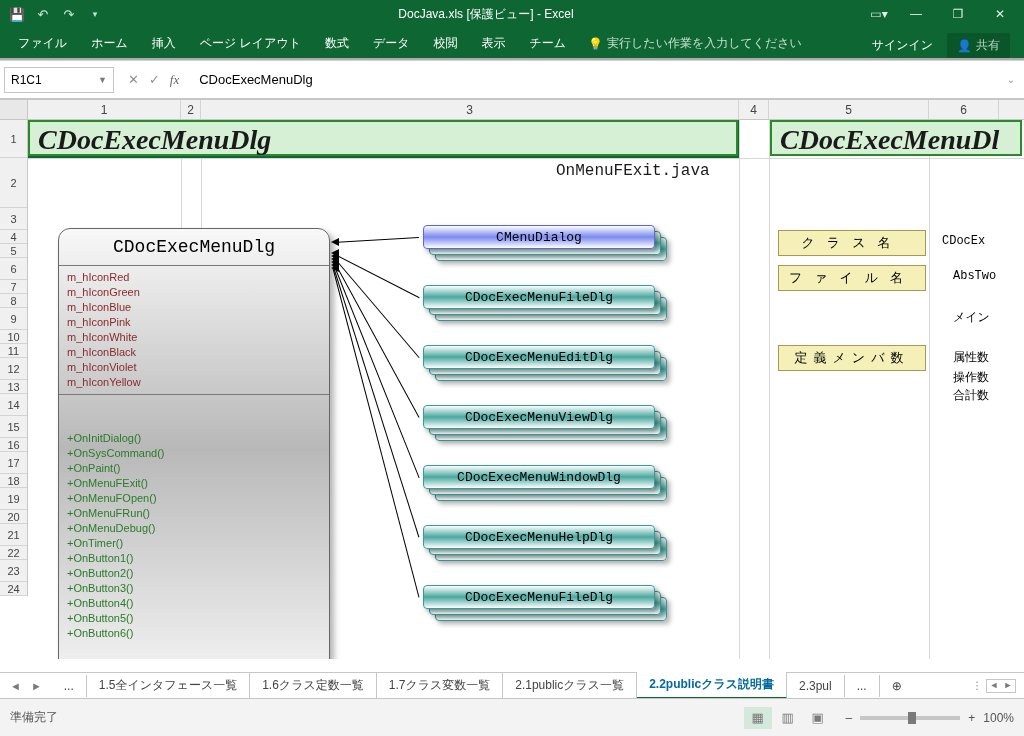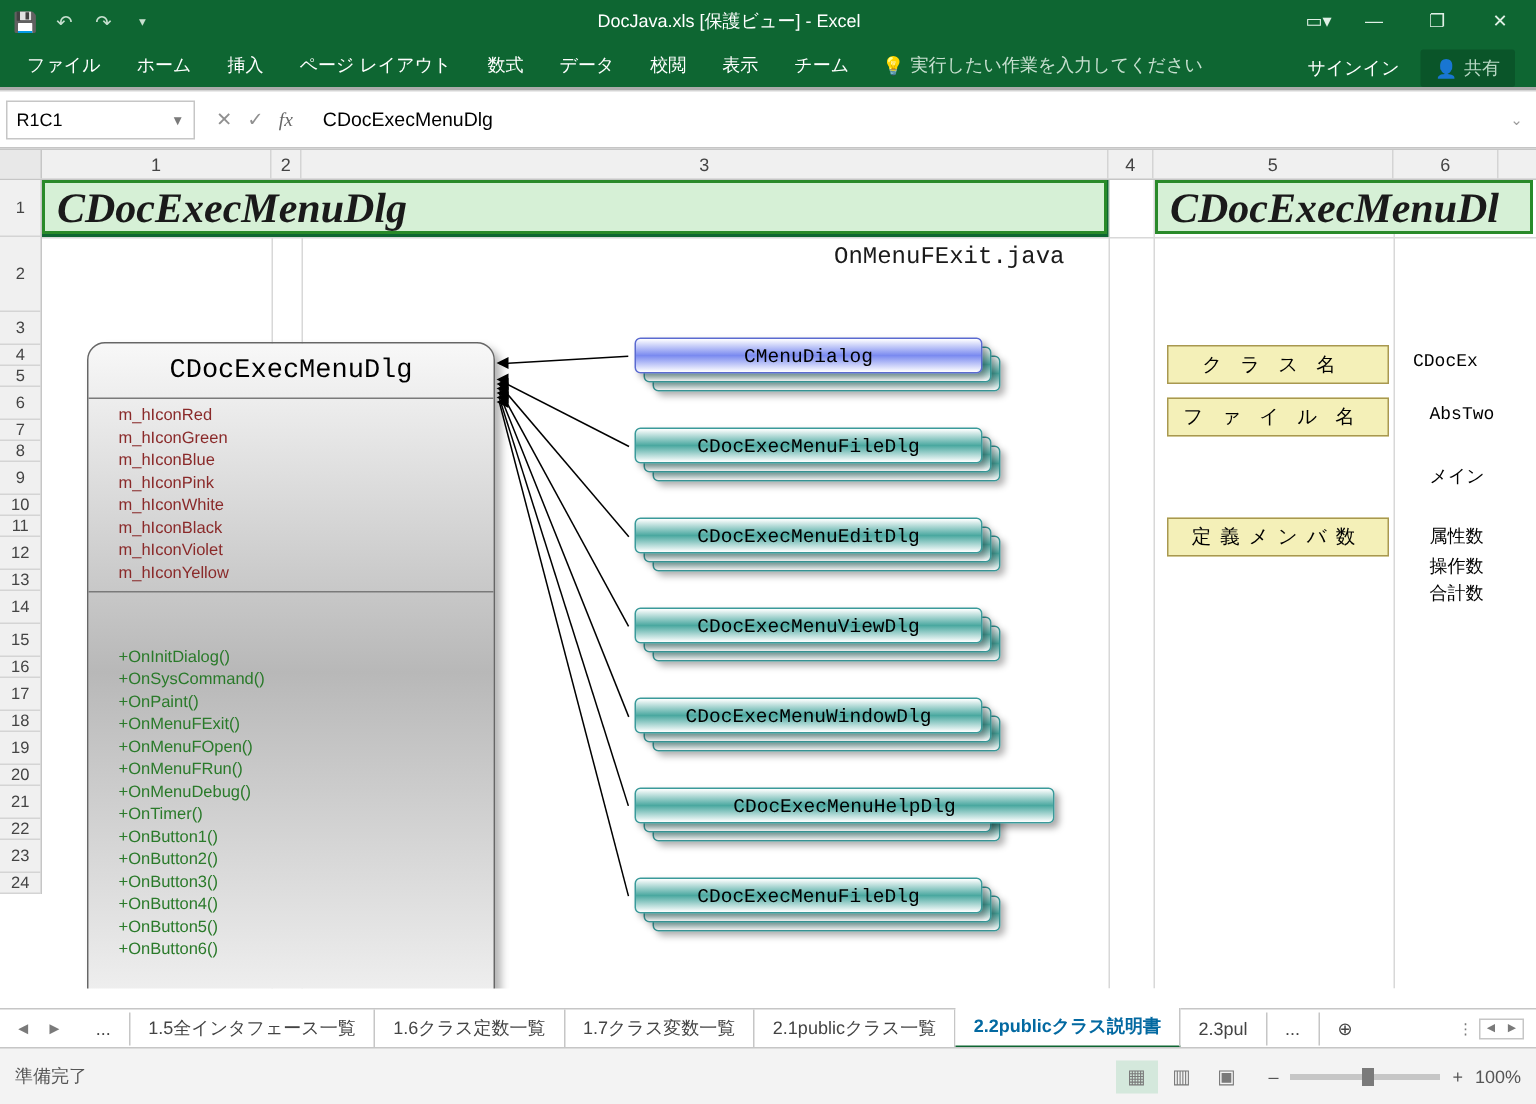--- a/index.html
+++ b/index.html
@@ -12,42 +12,42 @@
 .win-btn{width:40px;height:24px;display:flex;align-items:center;justify-content:center;color:#e0f0e6;font-size:12px}
 .win-btn.restore{width:30px}
 .ribbon-tabs{background:#0e6632;height:30px;display:flex;align-items:flex-end;color:#fff;font-size:12px;padding:0 6px}
 .ribbon-tab{padding:6px 12px;cursor:pointer}
 .tellme{display:flex;align-items:center;gap:4px;padding:6px 10px;color:#c8e0d0}
 .ribbon-right{margin-left:auto;display:flex;align-items:center;gap:8px;padding-right:8px}
 .signin{padding:4px 6px}
 .share-btn{background:#0a5529;padding:4px 10px;border-radius:2px;display:flex;align-items:center;gap:4px;color:#b8d8c4}
 .ribbon-divider{height:3px;background:#ababab;border-bottom:1px solid #d4d4d4}
 .formula-bar{height:38px;display:flex;align-items:center;background:#fff;border-bottom:1px solid #c6c6c6;padding:4px}
-.name-box{width:126px;height:26px;border:1px solid #c6c6c6;padding:2px 6px;font-size:12px;display:flex;align-items:center;justify-content:space-between}
+.name-box{width:110px;height:26px;border:1px solid #c6c6c6;padding:2px 6px;font-size:12px;display:flex;align-items:center;justify-content:space-between}
 .name-box-dd{color:#7a7a7a;font-size:9px}
 .fb-icons{display:flex;align-items:center;gap:10px;padding:0 14px;color:#909090;font-size:13px}
 .fx-label{font-style:italic;font-family:"Times New Roman",serif;font-size:13px;color:#666}
 .formula-input{flex:1;height:26px;border:none;font-size:13px;padding:2px 6px;outline:none}
 .fb-expand{width:18px;color:#9a9a9a;font-size:10px;text-align:center}
 .sheet-area{position:relative;height:560px;overflow:hidden;border-top:1px solid #c6c6c6}
 .col-headers{display:flex;height:20px;background:#f0f0f0;border-bottom:1px solid #c6c6c6;font-size:12px;color:#444}
 .corner{width:28px;border-right:1px solid #c6c6c6;background:#e8e8e8}
 .ch{border-right:1px solid #d4d4d4;display:flex;align-items:center;justify-content:center}
 .row-headers{position:absolute;left:0;top:20px;width:28px;background:#f0f0f0;border-right:1px solid #c6c6c6;font-size:11px;color:#444}
 .rh{border-bottom:1px solid #d4d4d4;display:flex;align-items:center;justify-content:center;height:22px}
 .rh.first{height:38px}
 .rh.small{height:14px}
 .grid{position:absolute;left:28px;top:20px;right:0;bottom:0}
 .gridline-v{position:absolute;top:0;bottom:0;width:1px;background:#d8d8d8}
 .gridline-h{position:absolute;left:0;right:0;height:1px;background:#d8d8d8}
 .big-title{position:absolute;background:#d6f0d6;border:2px solid #2a8a2a;font-size:28px;font-weight:bold;font-style:italic;font-family:"Times New Roman",serif;padding:2px 8px;color:#1a1a1a}
 .java-file{position:absolute;font-family:"Courier New",monospace;font-size:16px;color:#1a1a1a}
 .class-box{position:absolute;background:linear-gradient(180deg,#f8f8f8 0%,#b8b8b8 50%,#f0f0f0 100%);border:1px solid #666;border-radius:12px 12px 0 0;box-shadow:4px 4px 6px rgba(0,0,0,0.3)}
 .class-title{text-align:center;font-family:"Courier New",monospace;font-size:18px;padding:8px 0;border-bottom:1px solid #7a7a7a}
-.class-sec{padding:4px 20px;font-family:"Courier New",monospace;font-size:11px;line-height:15px}
+.class-sec{padding:4px 8px;font-family:"Courier New",monospace;font-size:11px;line-height:15px}
 .class-sec.brown{color:#8a2a2a;border-bottom:1px solid #7a7a7a}
 .class-sec.green{color:#2a7a2a}
 .related-box{position:absolute;border:1px solid #3a9a9a;border-radius:4px;display:flex;align-items:center;justify-content:center;font-family:"Courier New",monospace;font-size:13px;box-shadow:3px 3px 5px rgba(0,0,0,0.35)}
 .related-box.blue{background:linear-gradient(180deg,#fff 0%,#7a8af0 50%,#fff 100%);border-color:#5a6ad0}
 .related-box.teal{background:linear-gradient(180deg,#fff 0%,#4aa8a0 50%,#fff 100%)}
 .related-under{position:absolute;border:1px solid #3a9a9a;border-radius:4px;background:linear-gradient(180deg,#fff 0%,#4aa8a0 50%,#fff 100%);box-shadow:3px 3px 5px rgba(0,0,0,0.3)}
 .arrow-line{position:absolute;background:#000;height:1px;transform-origin:left center}
 .arrow-head{position:absolute;width:0;height:0;border-top:4px solid transparent;border-bottom:4px solid transparent;border-right:8px solid #000}
 .label-box{position:absolute;background:#f4f0b8;border:1px solid #a89850;font-size:13px;text-align:center;padding:3px 0;letter-spacing:12px;font-family:"MS PGothic",sans-serif}
 .side-text{position:absolute;font-size:12px;font-family:"Courier New",monospace}
@@ -239,21 +239,21 @@
       <div class="related-box teal" style="left: 395px; top: 285px; width: 232px; height: 24px;">CDocExecMenuViewDlg</div>
       <div class="arrow-line" style="left: 305px; top: 139px; width: 179.889px; transform: rotate(61.4404deg);"></div>
       <div class="arrow-head" style="left: 303px; top: 135px;"></div>
       <div class="related-under" style="left: 407px; top: 357px; width: 232px; height: 24px;"></div>
       <div class="related-under" style="left: 401px; top: 351px; width: 232px; height: 24px;"></div>
       <div class="related-box teal" style="left: 395px; top: 345px; width: 232px; height: 24px;">CDocExecMenuWindowDlg</div>
       <div class="arrow-line" style="left: 305px; top: 142px; width: 231.562px; transform: rotate(68.1986deg);"></div>
       <div class="arrow-head" style="left: 303px; top: 138px;"></div>
       <div class="related-under" style="left: 407px; top: 417px; width: 232px; height: 24px;"></div>
       <div class="related-under" style="left: 401px; top: 411px; width: 232px; height: 24px;"></div>
-      <div class="related-box teal" style="left: 395px; top: 405px; width: 280px; height: 24px;">CDocExecMenuHelpDlg</div>
+      <div class="related-box teal" style="left: 395px; top: 405px; width: 232px; height: 24px;">CDocExecMenuHelpDlg</div>
       <div class="arrow-line" style="left: 305px; top: 145px; width: 285.272px; transform: rotate(72.4543deg);"></div>
       <div class="arrow-head" style="left: 303px; top: 141px;"></div>
       <div class="related-under" style="left: 407px; top: 477px; width: 232px; height: 24px;"></div>
       <div class="related-under" style="left: 401px; top: 471px; width: 232px; height: 24px;"></div>
       <div class="related-box teal" style="left: 395px; top: 465px; width: 232px; height: 24px;">CDocExecMenuFileDlg</div>
       <div class="arrow-line" style="left: 305px; top: 148px; width: 340.054px; transform: rotate(75.3508deg);"></div>
       <div class="arrow-head" style="left: 303px; top: 144px;"></div>
     </div>
 </div>
 

